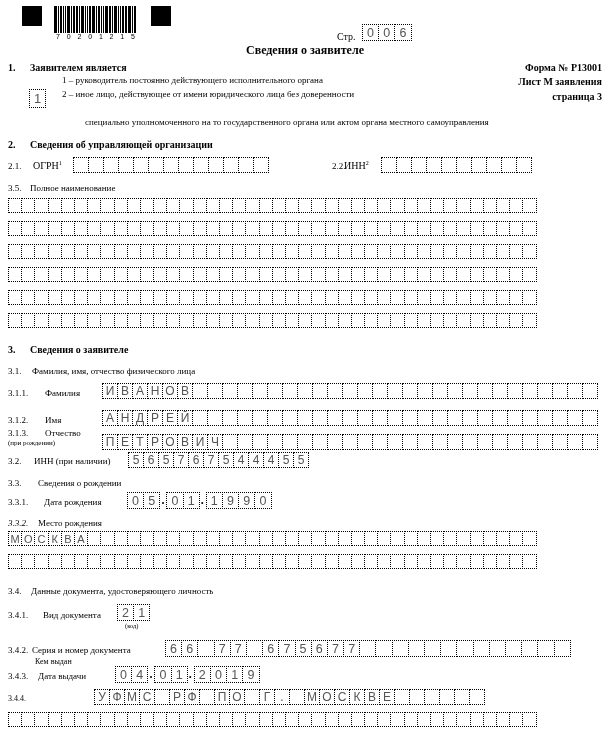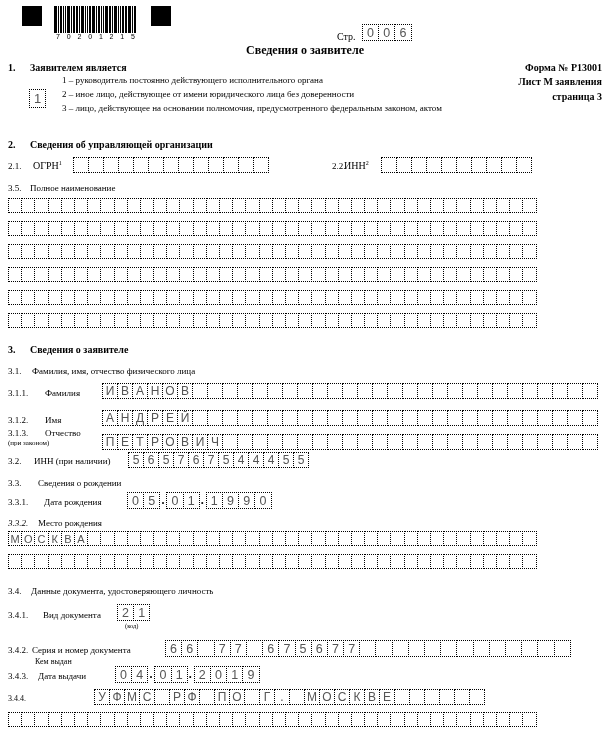--- a/index.html
+++ b/index.html
@@ -166,21 +166,21 @@
   <div class="t b sz10" style="left:30px; top:62px;">Заявителем является</div>
 
   <div class="right b sz10" style="top:62px;">Форма № Р13001</div>
   <div class="right b sz10" style="top:76px;">Лист М заявления</div>
   <div class="right b sz10" style="top:91px;">страница 3</div>
 
   <div class="singlebox" style="left:29px; top:89px;">1</div>
 
   <div class="t sz9" style="left:62px; top:75px;">1 – руководитель постоянно действующего исполнительного органа</div>
   <div class="t sz9" style="left:62px; top:89px;">2 – иное лицо, действующее от имени юридического лица без доверенности</div>
-  <div class="t sz9" style="left:62px; top:103px;">3 – лицо, действующее на основании полномочия, предусмотренного федеральным законом, актом</div>
+  <div class="t sz9" style="left:85px; top:117px;">специально уполномоченного на то государственного органа или актом органа местного самоуправления</div>
 
   <div class="t b sz10" style="left:8px; top:139px;">2.</div>
   <div class="t b sz10" style="left:30px; top:139px;">Сведения об управляющей организации</div>
 
   <div class="t sz9" style="left:8px; top:161px;">2.1.</div>
   <div class="t sz10" style="left:33px; top:160px;"><span>ОГРН</span><span class="sup">1</span></div>
   <div class="cells c16" id="ogrn-cells" style="left:73px; top:157px;">
       <b></b>
       <b></b>
       <b></b>
@@ -545,21 +545,21 @@
       <b></b>
       <b></b>
       <b></b>
       <b></b>
       <b></b>
       <b></b>
     </div>
 
   <div class="t sz9" style="left:8px; top:428px;">3.1.3.</div>
   <div class="t sz9" style="left:45px; top:428px;">Отчество</div>
-  <div class="t sz7" style="left:8px; top:439px;">(при законом)</div>
+  <div class="t sz7" style="left:8px; top:439px;">(при рождении)</div>
   <div class="cells c16" id="middlename-cells" style="left:102px; top:434px;">
       <b>П</b>
       <b>Е</b>
       <b>Т</b>
       <b>Р</b>
       <b>О</b>
       <b>В</b>
       <b>И</b>
       <b>Ч</b>
       <b></b>

